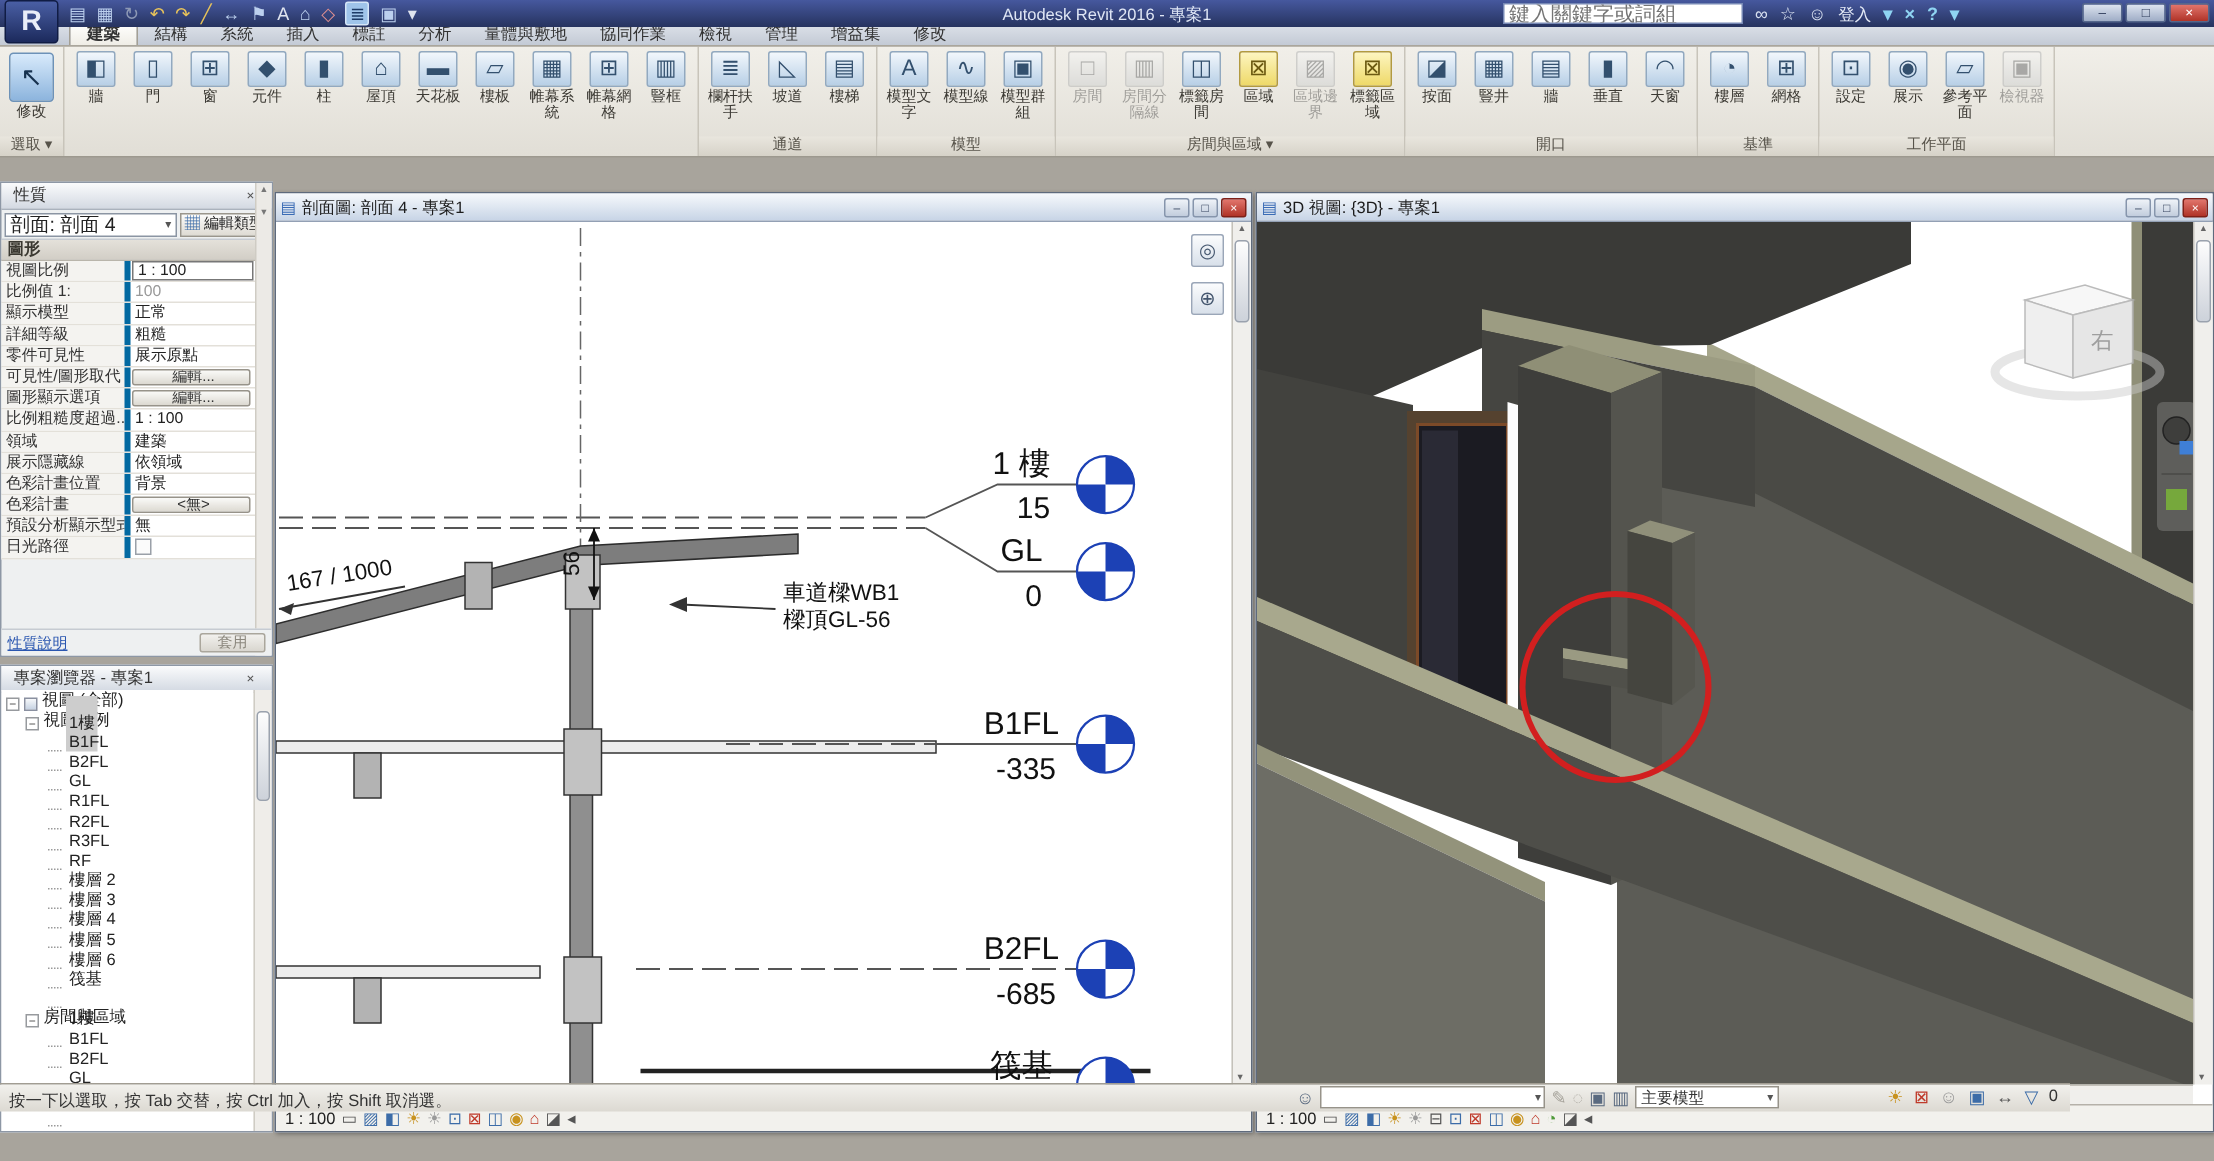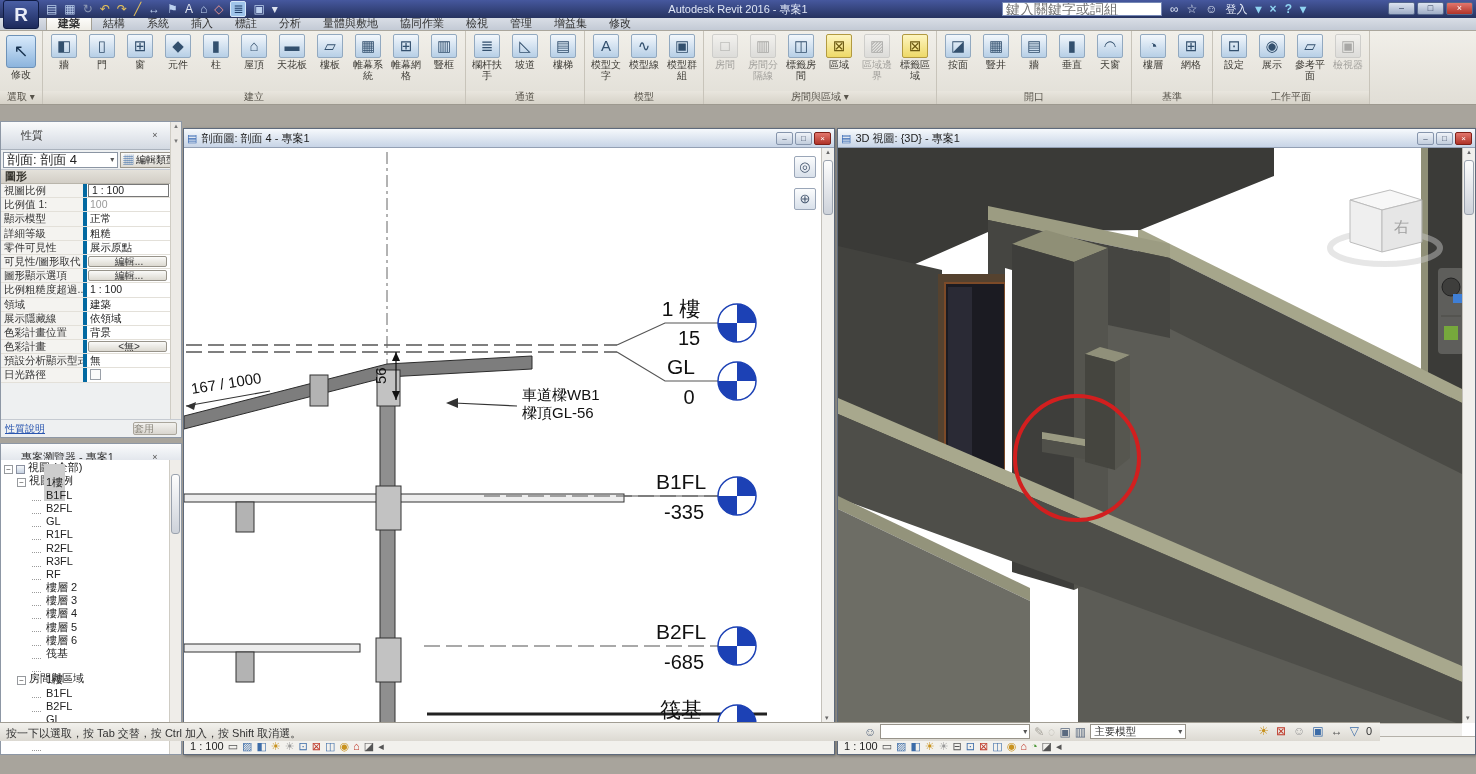--- a/index.html
+++ b/index.html
@@ -32,41 +32,41 @@
   .rlabel{height:13px;font-size:10px;color:#57534a;text-align:center;line-height:12px;background:linear-gradient(#e9e6de,#d6d2c8);padding:0 6px;white-space:nowrap}
   .tool{width:38px;text-align:center;cursor:default}
   .ticon{width:26px;height:24px;margin:1px auto 0;background:linear-gradient(#f2f7fc,#b7cfe6);border:1px solid #92a9c0;border-radius:2px;color:#33506e;font-size:15px;line-height:22px;text-align:center}
   .tlabel{font-size:10px;line-height:10.5px;color:#3c3a34;margin-top:2px;word-break:break-all}
   .tool.yellow .ticon{background:linear-gradient(#fdf5c0,#eed968);border-color:#b29a40;color:#6c5a12}
   .tool.disabled{opacity:.42;filter:grayscale(.9)}
   .tool-modify{width:38px;text-align:center}
   .modify-icon{width:30px;height:33px;margin:2px auto 0;background:linear-gradient(#d8eafb,#8cb4dd);border:1px solid #6d92b8;border-radius:3px;font-size:18px;line-height:31px;color:#16314e}
   
   .palette{position:absolute;left:0;width:182px;background:#eef0f1;border:1px solid #8d97a5;z-index:10}
-  .ptitle{height:28px;background:linear-gradient(#fafbfc,#d3d9e2);border-bottom:1px solid #aab2bd;font-size:11px;line-height:15px;padding:0 20px;display:flex;justify-content:space-between;align-items:center;color:#333}
+  .ptitle{height:18px;background:linear-gradient(#fafbfc,#d3d9e2);border-bottom:1px solid #aab2bd;font-size:11px;line-height:15px;padding:0 8px;display:flex;justify-content:space-between;align-items:center;color:#333}
   .pclose{width:12px;height:12px;font-size:9px;line-height:11px;text-align:center;color:#555}
   .ptype{height:51px;background:#fff;border-bottom:1px solid #b8bec8;display:flex;align-items:center;padding:2px}
   .ptype-icn{width:40px;height:42px;border:1px solid #cfd3d9;background:#fff;display:flex;align-items:center;justify-content:center}
   .ptype-text{flex:1;padding-left:6px;font-size:11px;line-height:15px;color:#222}
   .ptype-dd{width:12px;color:#555;font-size:9px}
   .pselrow{height:20px;display:flex;align-items:center;padding:1px 2px;gap:2px;border-bottom:1px solid #c6cbd2}
   .psel{flex:1;height:16px;background:#fff;border:1px solid #8b95a3;font-size:13px;line-height:14px;padding:0 3px;display:flex;justify-content:space-between;align-items:center}
   .pedit{height:16px;background:linear-gradient(#fbfbfa,#dedbd3);border:1px solid #9a968c;font-size:10px;line-height:14px;padding:0 2px;white-space:nowrap}
   .pgroup{height:14px;background:linear-gradient(#e4e1da,#d2cec6);border-bottom:1px solid #b9b5ab;font-size:11px;font-weight:bold;line-height:13px;padding:0 4px;color:#3a3831;display:flex;justify-content:space-between}
   .pgrid{position:relative;background:#fff}
   .prow{height:14.2px;display:flex;border-bottom:1px solid #e3e0d9;font-size:10.5px;line-height:13px}
   .plabel{width:86px;padding-left:3px;border-right:4px solid #0369a1;white-space:nowrap;overflow:hidden;background:#f4f3f0;color:#333}
   .pval{flex:1;padding-left:3px;white-space:nowrap;overflow:hidden;color:#222}
   .prow.dim .pval{color:#999}
   .prow.input .pval{border:1px solid #777;background:#fff;margin:0 1px;line-height:11px}
   .prow.btn .pval{background:linear-gradient(#fafaf8,#dcd9d1);border:1px solid #97938a;border-radius:2px;margin:1px 3px 1px 1px;text-align:center;line-height:10px;font-size:10px;color:#333}
   .prow.check .pval::before{content:"";display:inline-block;width:9px;height:9px;border:1px solid #9aa0a8;background:#fbfbfb;margin-top:1px}
   .pfoot{position:absolute;left:0;right:0;bottom:0;height:18px;background:#eef0f1;border-top:1px solid #c6cbd2;display:flex;justify-content:space-between;align-items:center;padding:0 4px}
   .phelp{color:#2a56b0;text-decoration:underline;font-size:10px}
-  .papply{width:44px;height:13px;background:linear-gradient(#f2f1ee,#d9d6cf);border:1px solid #aaa69c;color:#8c887e;font-size:10px;line-height:11px;border-radius:2px}
+  .papply{width:44px;height:13px;background:linear-gradient(#f2f1ee,#d9d6cf);border:1px solid #aaa69c;color:#8c887e;font-size:10px;line-height:11px;text-align:center;border-radius:2px}
   .pscroll{position:absolute;right:0;top:0;bottom:0;width:11px;background:#eceae6;border-left:1px solid #cfccc4;font-size:7px;color:#777;text-align:center}
   
   .btree{position:absolute;left:0;right:12px;top:16px;bottom:0;background:#fff;overflow:hidden;padding-top:1px}
   .bscroll{position:absolute;right:0;top:16px;bottom:0;width:12px;background:#efEDe9;background:#efede9;border-left:1px solid #cfccc4}
   .bthumb{position:absolute;left:1px;top:14px;width:9px;height:60px;background:linear-gradient(#fdfdfd,#cdd2da);border:1px solid #9aa2ae;border-radius:3px}
   .tree-row{height:13.2px;line-height:13px;font-size:11px;white-space:nowrap;display:flex;align-items:flex-end;color:#222}
   .exp{display:inline-block;width:9px;height:9px;border:1px solid #979a9e;background:#fff;font-size:8px;line-height:7px;text-align:center;color:#444;margin:0 3px 0 0;flex:0 0 auto}
   .exp::before{content:"−"}
   .tree-root{padding-left:3px}
   .tree-node{padding-left:16px}
@@ -215,21 +215,20 @@
       </div>
         <div class="tool">
         <div class="ticon">⊞</div>
         <div class="tlabel">帷幕網格</div>
       </div>
         <div class="tool">
         <div class="ticon">▥</div>
         <div class="tlabel">豎框</div>
       </div>
     </div>
-    <div class="rlabel">建立</div>
   </div>
 
   <div class="rpanel">
     <div class="rtools">
       <div class="tool">
         <div class="ticon">≣</div>
         <div class="tlabel">欄杆扶手</div>
       </div>
         <div class="tool">
         <div class="ticon">◺</div>

